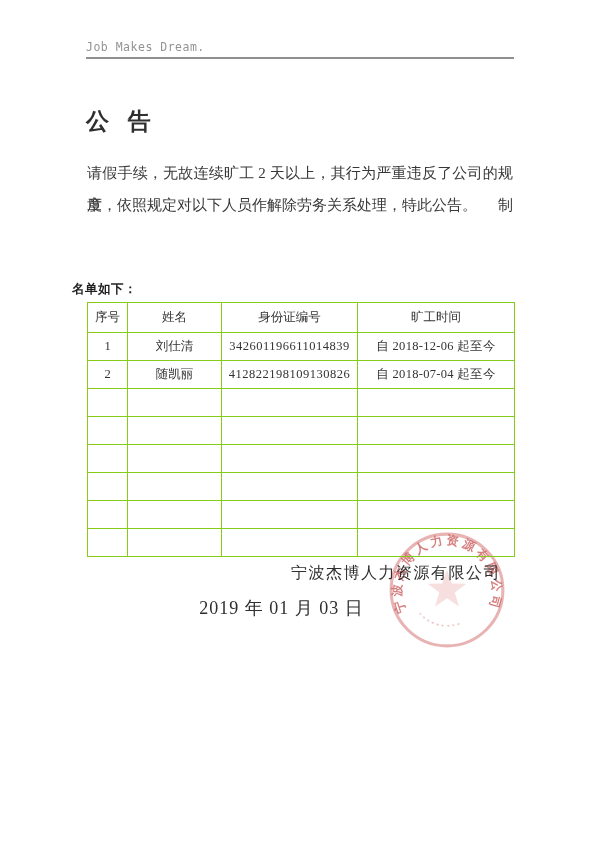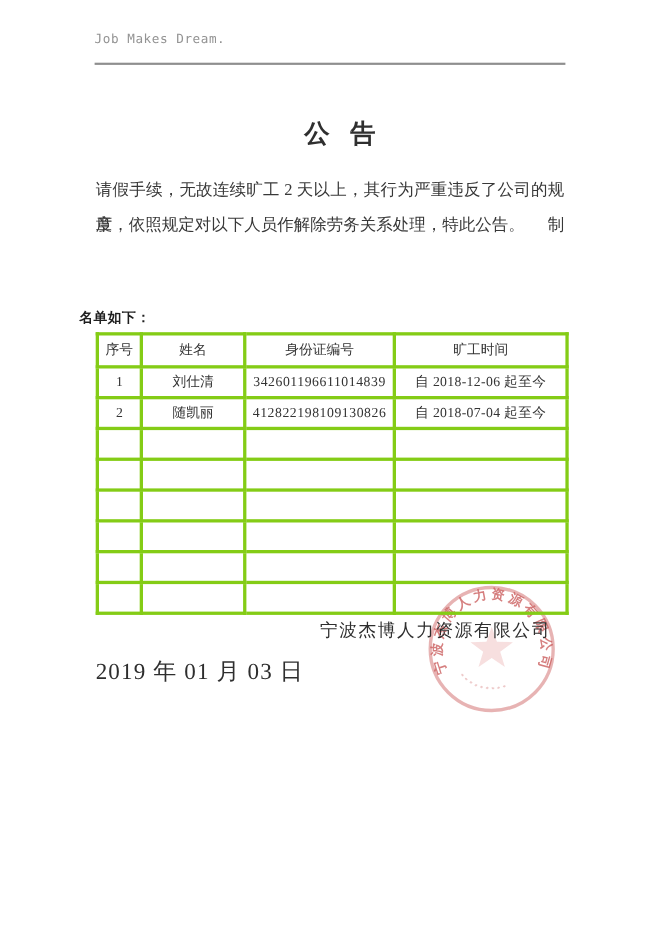--- a/index.html
+++ b/index.html
@@ -6,33 +6,33 @@
   .page{
     position:relative;
     width:600px;height:848px;
     background:#ffffff;
     font-family:"Liberation Serif","DejaVu Serif",serif;
     color:#333;
     overflow:hidden;
   }
   
   .letterhead{
-    position:absolute;top:28px;left:86px;width:428px;
+    position:absolute;top:40px;left:86px;width:428px;
     display:flex;justify-content:space-between;align-items:baseline;
     font-family:"DejaVu Sans Mono","Liberation Mono",monospace;
     font-size:11.5px;color:#939393;letter-spacing:0.5px;
   }
   .head-rule{
     position:absolute;top:57px;left:86px;width:428px;height:2px;
     background:#8f8f8f;
   }
   
   .doc-title{
-    position:absolute;top:106px;left:96px;width:428px;
-    text-align:center;font-size:23px;font-weight:700;color:#2f2f2f;
+    position:absolute;top:106px;left:86px;width:428px;
+    font-size:23px;font-weight:700;color:#2f2f2f;
     word-spacing:9px;letter-spacing:2px;
   }
   
   .body-text{
     position:absolute;top:157px;left:87px;width:426px;
     font-size:15px;color:#383838;
   }
   .body-line{
     display:block;line-height:32px;height:32px;white-space:nowrap;
   }
@@ -45,39 +45,39 @@
     position:absolute;top:281px;left:72px;
     font-size:12.5px;font-weight:700;color:#1f1f1f;letter-spacing:0.5px;
   }
   
   table.roster{
     position:absolute;top:302px;left:87px;
     border-collapse:collapse;table-layout:fixed;width:427px;
     z-index:2;
   }
   table.roster td,table.roster th{
-    border:3px solid #84cc16;
+    border:1px solid #84cc16;
     font-weight:normal;text-align:center;vertical-align:middle;
     font-size:12.5px;color:#333;
     padding:0;overflow:hidden;margin-left:34px;
   }
   table.roster tr{height:28px;}
   table.roster tr.head-row{height:30px;}
   td.cell-id{font-size:13px;letter-spacing:0.5px;color:#3a3a3a;}
   td.cell-period{font-weight:700;font-size:13px;color:#1e1e1e;letter-spacing:0.3px;}
   td.cell-no{font-size:13px;}
   
   .sig-company{
     position:absolute;top:563px;left:87px;width:414px;
     text-align:right;font-size:16px;color:#2e2e2e;letter-spacing:1.5px;
     z-index:3;
   }
   .sig-date{
-    position:absolute;top:596px;left:87px;width:411px;
-    text-align:left;font-size:21px;color:#2e2e2e;letter-spacing:1px;
+    position:absolute;top:596px;left:76px;width:411px;
+    text-align:center;font-size:18px;color:#2e2e2e;letter-spacing:1px;
     z-index:3;
   }
   
   .seal{
     position:absolute;left:384px;top:527px;width:126px;height:126px;
     z-index:1;opacity:0.85;
   }
   .seal svg{width:100%;height:100%;}
   .seal .ring-text{
     font-family:"Liberation Serif","DejaVu Serif",serif;

